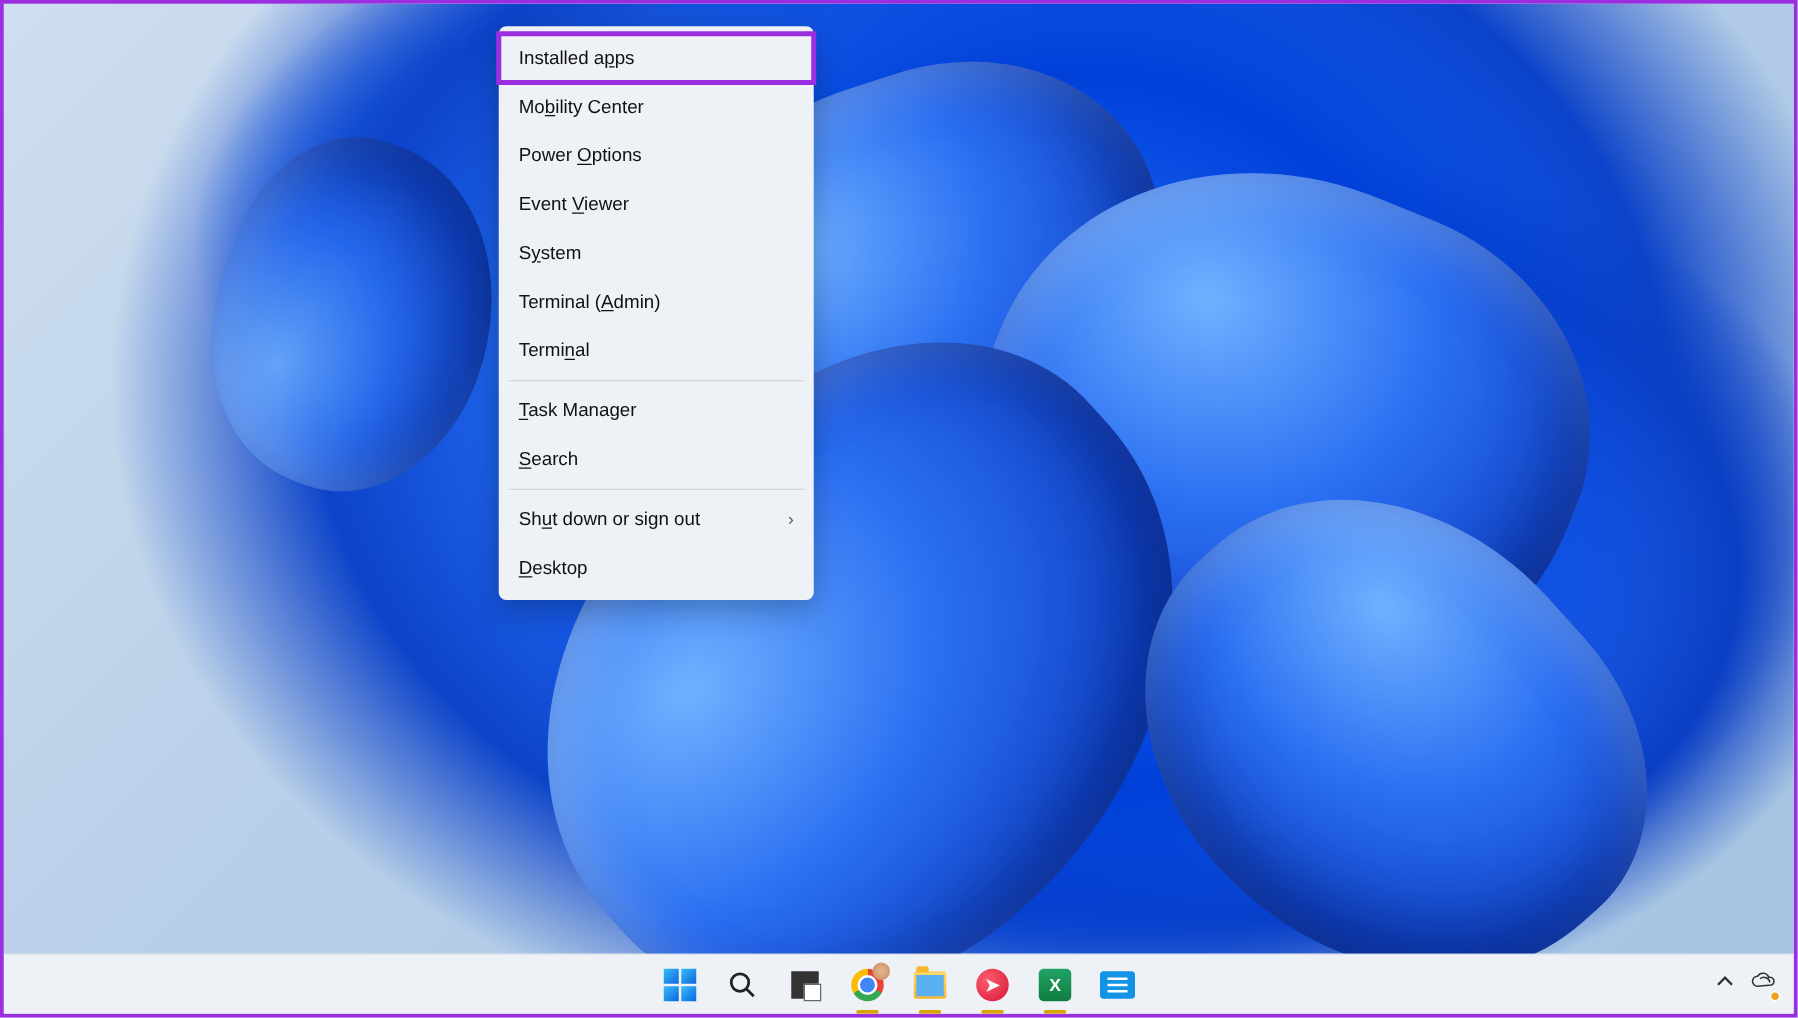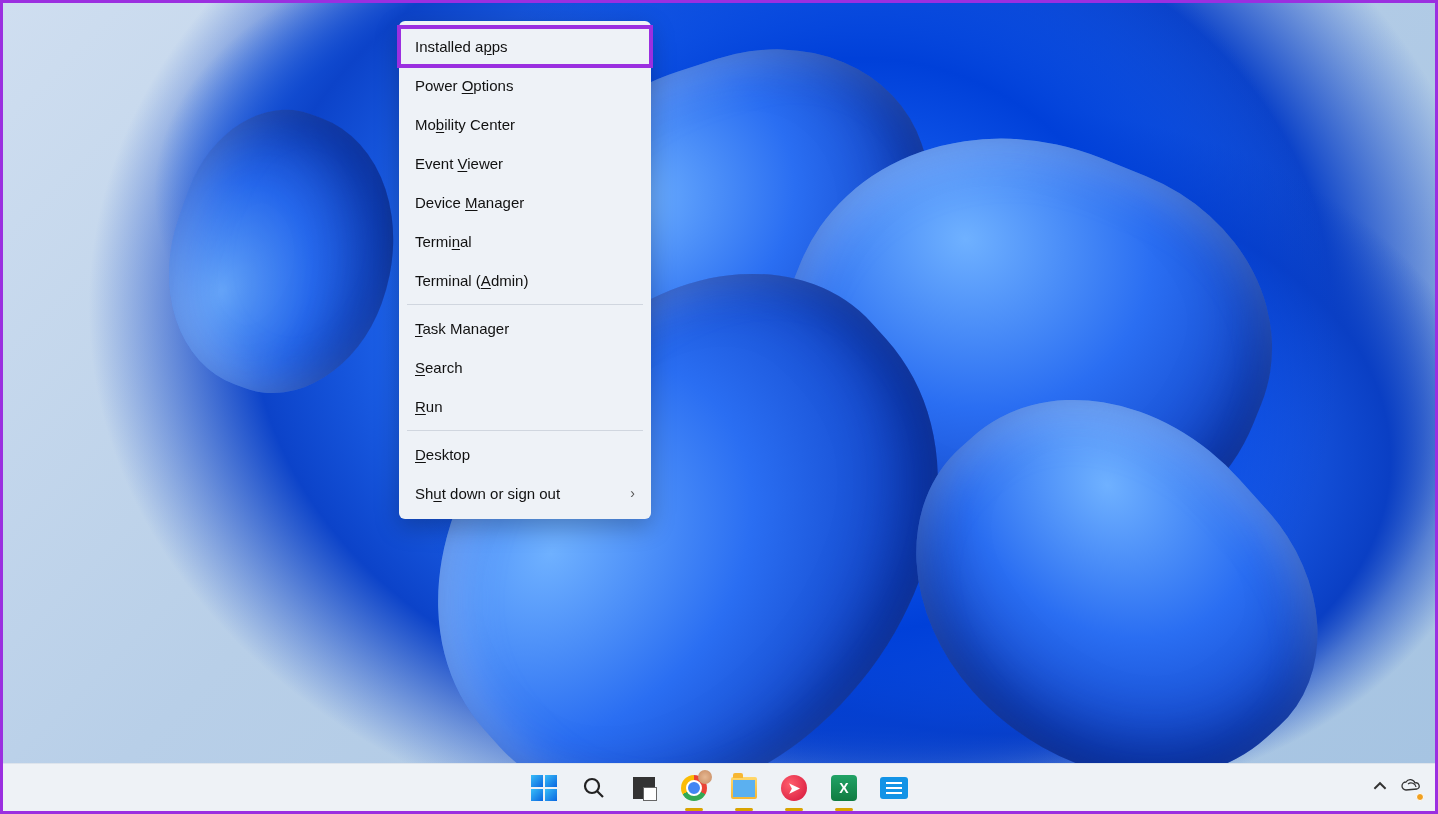--- a/index.html
+++ b/index.html
@@ -87,54 +87,51 @@
   <div class="petal" style="left:410px; top:320px; width:560px; height:440px; transform:rotate(-42deg);"></div>
   <div class="petal" style="left:900px; top:420px; width:420px; height:340px; transform:rotate(48deg);"></div>
   <div class="petal" style="left:140px; top:140px; width:280px; height:220px; transform:rotate(-70deg); opacity:.85;"></div>
 </div>
 
 <div class="winx-menu" id="winx">
     <div class="item highlighted">
       <span>Installed a<span class="u">p</span>ps</span>
     </div>
     <div class="item">
-      <span>Power <span class="u">O</span>ptions</span>
+      <span>Mo<span class="u">b</span>ility Center</span>
     </div>
     <div class="item">
-      <span>Mo<span class="u">b</span>ility Center</span>
+      <span>Power <span class="u">O</span>ptions</span>
     </div>
     <div class="item">
       <span>Event <span class="u">V</span>iewer</span>
     </div>
     <div class="item">
-      <span>Device <span class="u">M</span>anager</span>
+      <span>S<span class="u">y</span>stem</span>
+    </div>
+    <div class="item">
+      <span>Terminal (<span class="u">A</span>dmin)</span>
     </div>
     <div class="item">
       <span>Termi<span class="u">n</span>al</span>
-    </div>
-    <div class="item">
-      <span>Terminal (<span class="u">A</span>dmin)</span>
     </div>
     <div class="sep"></div>
     <div class="item">
       <span><span class="u">T</span>ask Manager</span>
     </div>
     <div class="item">
       <span><span class="u">S</span>earch</span>
     </div>
-    <div class="item">
-      <span><span class="u">R</span>un</span>
-    </div>
     <div class="sep"></div>
-    <div class="item">
-      <span><span class="u">D</span>esktop</span>
-    </div>
     <div class="item">
       <span>Sh<span class="u">u</span>t down or sign out</span>
       <span class="chevron">›</span>
+    </div>
+    <div class="item">
+      <span><span class="u">D</span>esktop</span>
     </div>
   </div>
 
 <svg class="arrow" viewBox="0 0 250 20">
   <defs>
       <marker id="ah" markerWidth="10" markerHeight="10" refX="8" refY="5" orient="auto">
     <path d="M0,0 L10,5 L0,10 Z" fill="#9b2fe0"></path>
       </marker>
     </defs>
   <line x1="0" y1="10" x2="240" y2="10" stroke="#9b2fe0" stroke-width="5" marker-end="url(#ah)"></line>

